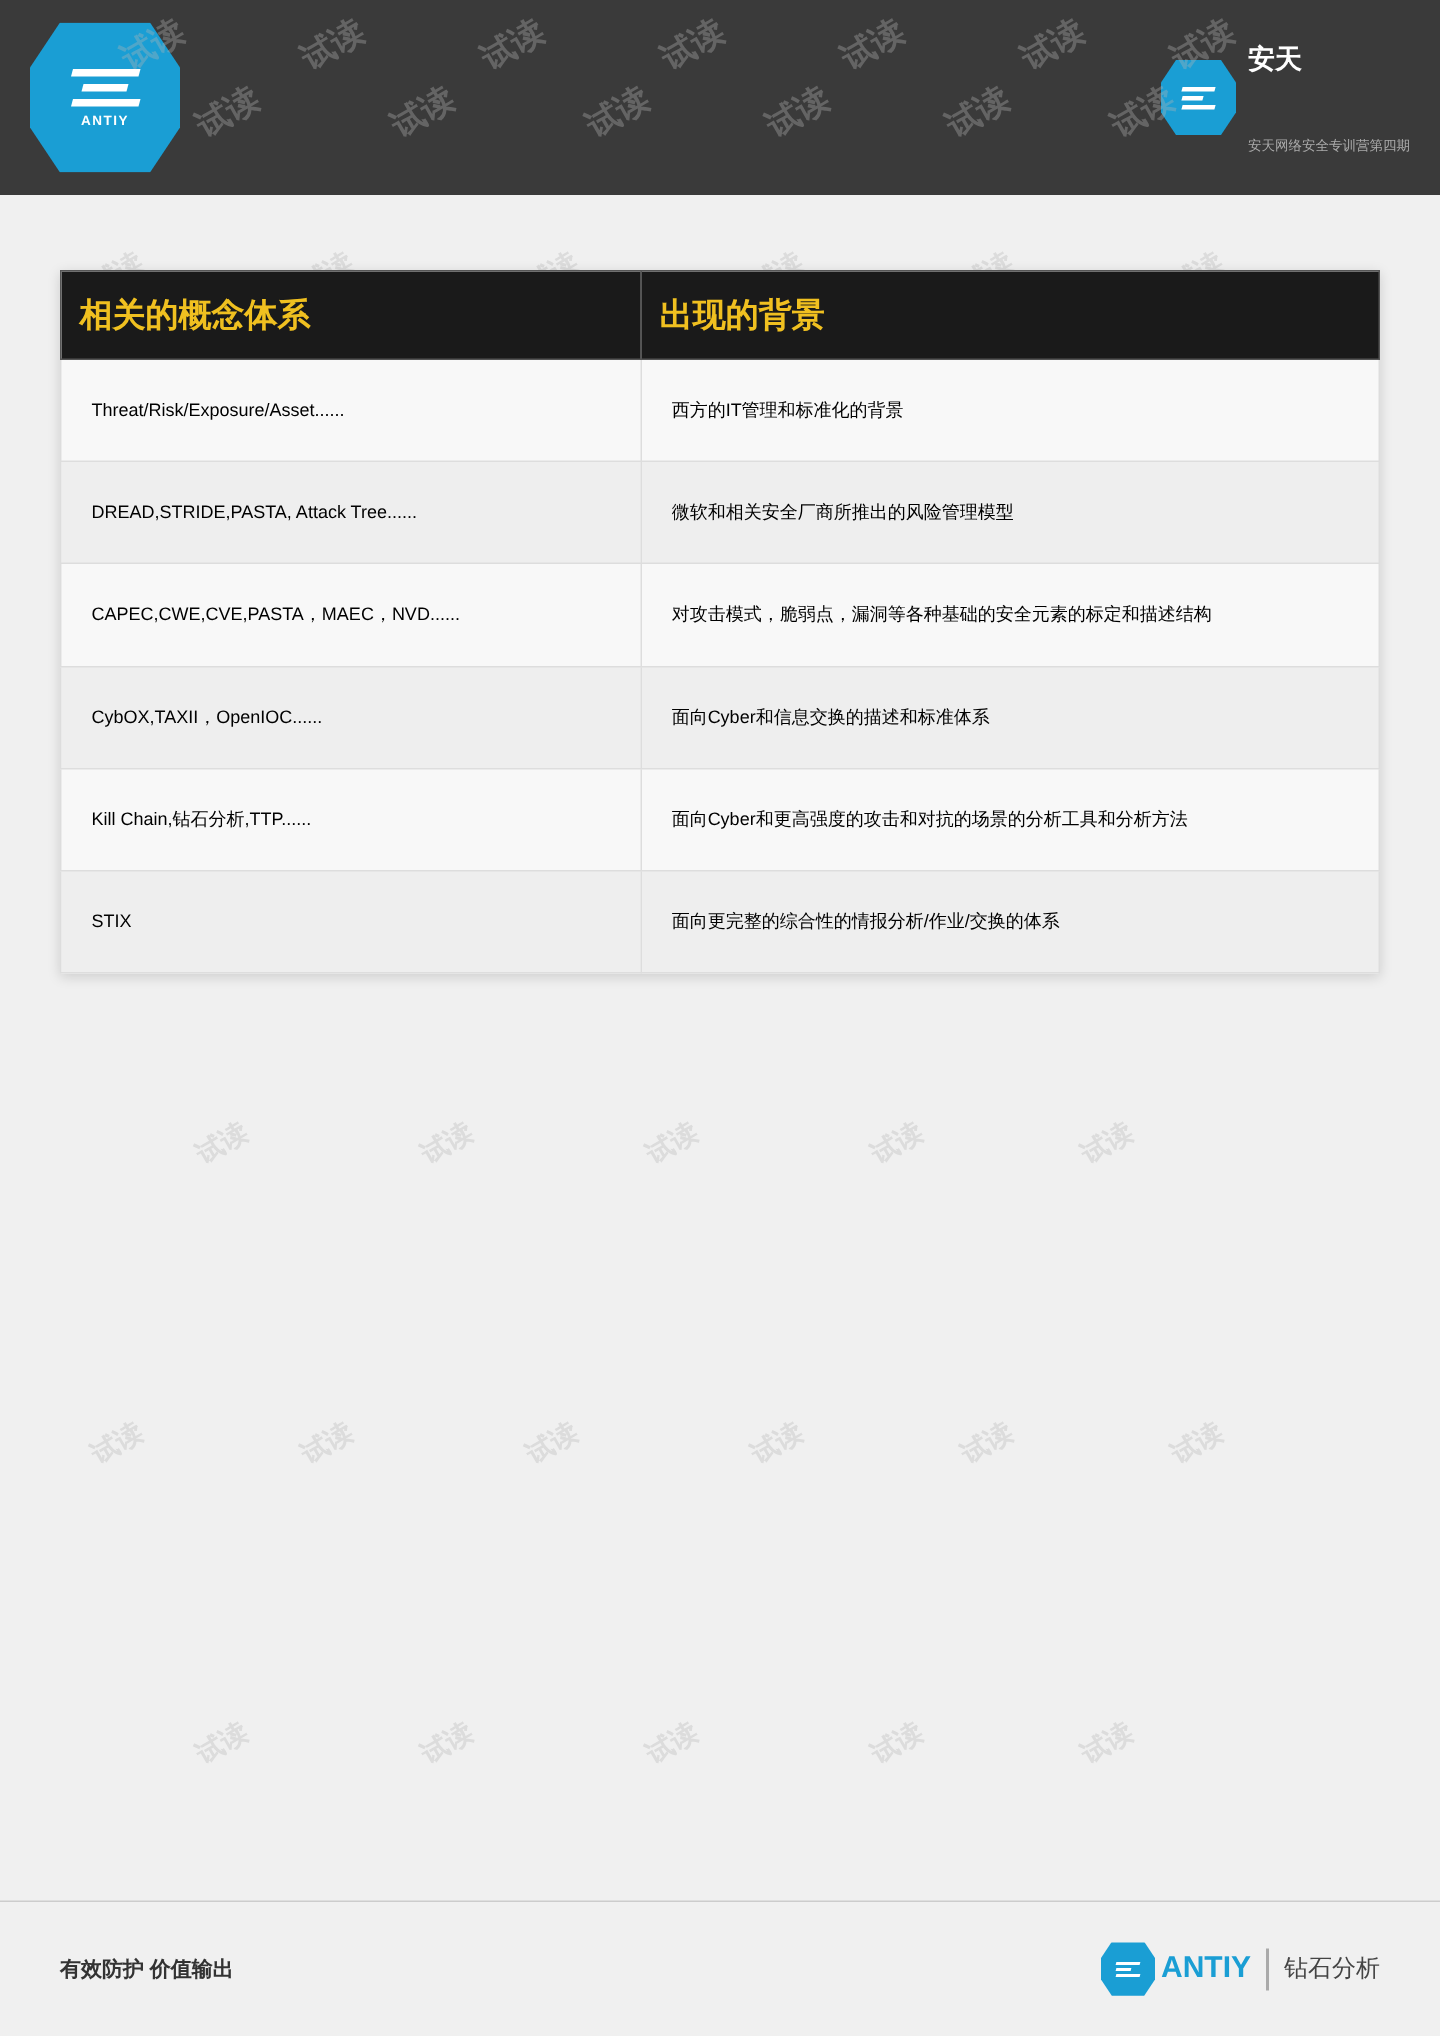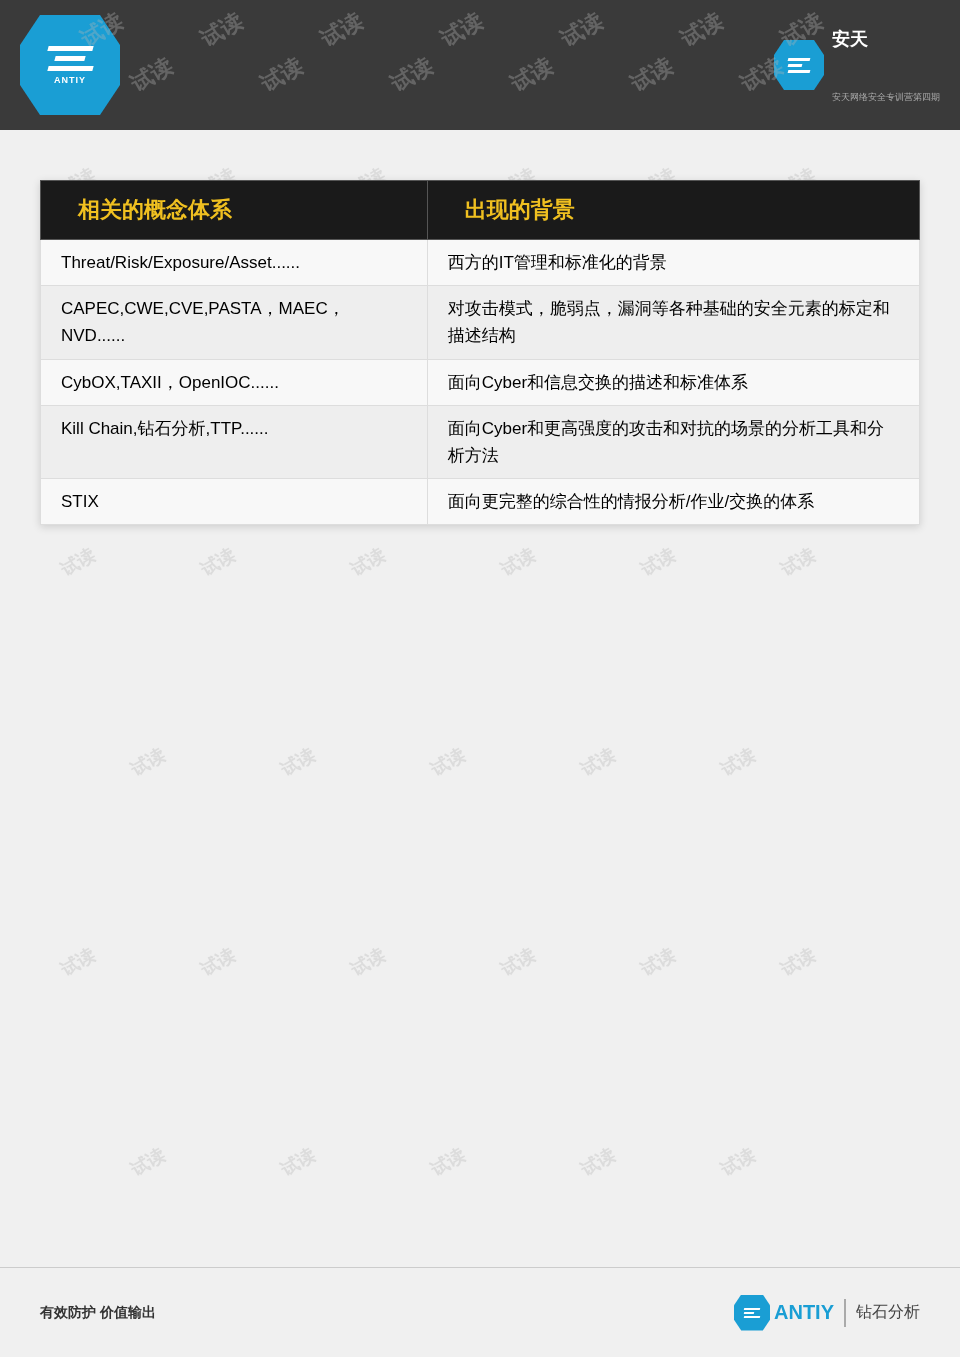--- a/index.html
+++ b/index.html
@@ -148,29 +148,29 @@
       border-collapse: collapse;
       margin-top: 10px;
       background: white;
       box-shadow: 0 2px 8px rgba(0,0,0,0.15);
     }
 
     .data-table th {
       background: #1a1a1a;
       color: #f0c020;
       font-size: 22px;
-      padding: 14px 37px;
+      padding: 14px 12px;
       text-align: left;
       font-weight: bold;
       border: 1px solid #555;
     }
 
     .data-table td {
-      padding: 9px 20px;
-      font-size: 17px;
+      padding: 24px 20px;
+      font-size: 12px;
       border: 1px solid #ddd;
       vertical-align: top;
       line-height: 1.6;
     }
 
     .data-table tr:nth-child(odd) td {
       background: #f8f8f8;
     }
 
     .data-table tr:nth-child(even) td {
@@ -350,20 +350,24 @@
         <th class="col-left">相关的概念体系</th>
         <th class="col-right">出现的背景</th>
       </tr>
     </thead>
     <tbody id="table-body">
     <tr>
           <td>Threat/Risk/Exposure/Asset......</td>
           <td>西方的IT管理和标准化的背景</td>
         </tr>
         <tr>
+          <td>DREAD,STRIDE,PASTA, Attack Tree......</td>
+          <td>微软和相关安全厂商所推出的风险管理模型</td>
+        </tr>
+        <tr>
           <td>CAPEC,CWE,CVE,PASTA，MAEC，NVD......</td>
           <td>对攻击模式，脆弱点，漏洞等各种基础的安全元素的标定和描述结构</td>
         </tr>
         <tr>
           <td>CybOX,TAXII，OpenIOC......</td>
           <td>面向Cyber和信息交换的描述和标准体系</td>
         </tr>
         <tr>
           <td>Kill Chain,钻石分析,TTP......</td>
           <td>面向Cyber和更高强度的攻击和对抗的场景的分析工具和分析方法</td>

